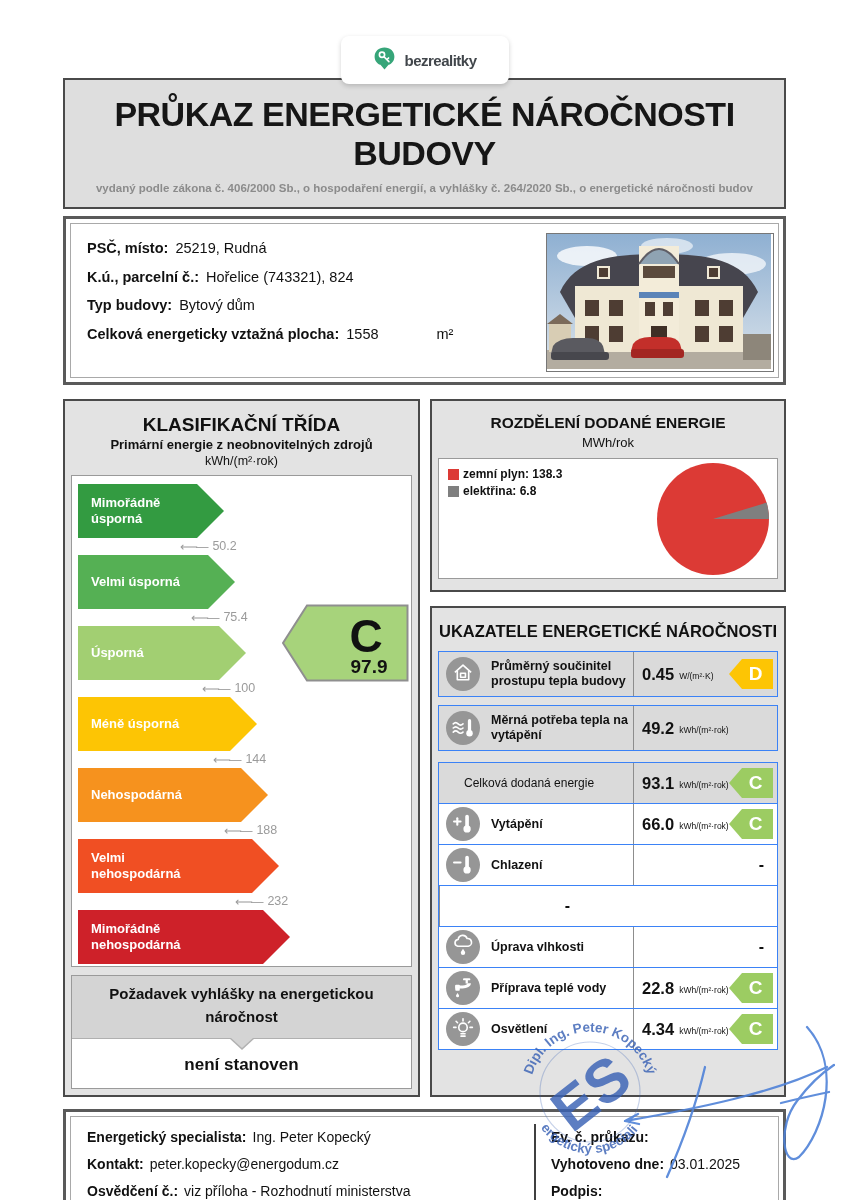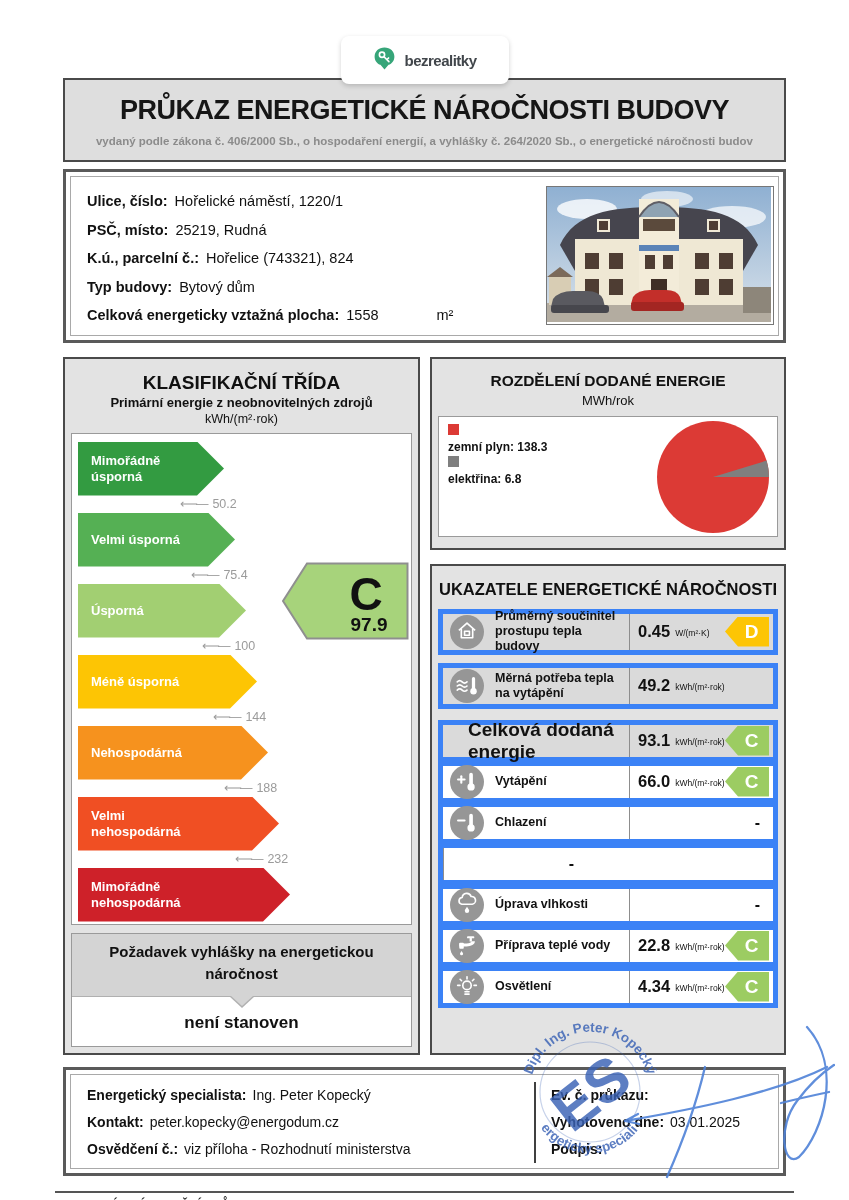--- a/index.html
+++ b/index.html
@@ -7,21 +7,21 @@
   .page{position:relative;width:849px;height:1200px;overflow:hidden;}
   .content{padding:0 63px;}
 
   
   .logo-box{position:relative;z-index:2;width:168px;height:48px;margin:36px auto 0;background:#fff;border-radius:8px;
     box-shadow:0 2px 5px rgba(0,0,0,.18);display:flex;align-items:center;justify-content:center;gap:7px;}
   .logo-word{font-size:15px;font-weight:bold;color:#41464b;letter-spacing:-.5px;}
 
   
   .title-band{position:relative;z-index:1;margin-top:-6px;border:2px solid #4a4a4a;background:#dedede;text-align:center;padding:15px 10px 13px;}
-  .title-band h1{margin:0;font-size:27px;letter-spacing:-.5px;color:#161616;}
+  .title-band h1{margin:0;font-size:34px;letter-spacing:-.5px;color:#161616;}
   .title-band .sub{margin-top:9px;font-size:11.5px;font-weight:bold;color:#8b8b8b;}
 
   
   .dbl-border{border:3px solid #5a5a5a;box-shadow:inset 0 0 0 4px #fff, inset 0 0 0 5px #a9a9a9;background:#fff;}
   .info-box{margin-top:7px;display:flex;padding:13px 9px 10px 21px;}
   .info-fields{flex:1;padding-top:2px;}
   .info-row{line-height:28.5px;font-size:14.5px;white-space:nowrap;}
   .info-row b{margin-right:7px;}
   .info-unit{margin-left:58px;}
   .photo-frame{width:226px;height:137px;border:1px solid #777;flex:none;margin-top:1px;}
@@ -63,38 +63,38 @@
     border-left:13px solid transparent;border-right:13px solid transparent;border-top:12px solid #b0b0b0;}
   .req-head::after{content:"";position:absolute;left:50%;bottom:-10px;margin-left:-11px;
     border-left:11px solid transparent;border-right:11px solid transparent;border-top:10px solid #d4d4d4;}
   .req-val{text-align:center;font-size:17px;font-weight:bold;padding:16px 0 13px;}
 
   
   .pie-panel{height:193px;}
   .pie-title{font-size:15.5px;font-weight:bold;text-align:center;margin-top:7px;}
   .pie-unit{font-size:13px;text-align:center;margin:3px 0 8px;}
   .pie-inner{background:#fff;border:1px solid #9a9a9a;height:121px;position:relative;padding:7px 9px;box-sizing:border-box;}
-  .legend-item{display:flex;gap:4px;font-size:12px;font-weight:bold;line-height:17px;flex-direction:column;}
+  .legend-item{display:flex;align-items:center;gap:4px;font-size:12px;font-weight:bold;line-height:17px;}
   .swatch{width:11px;height:11px;flex:none;}
   .pie-svg{position:absolute;right:5px;top:1px;}
 
   
   .ind-panel{flex:1;margin-top:14px;}
   .ind-title{font-size:16.5px;font-weight:bold;text-align:center;margin:8px 0 10px;}
-  .ind-row{display:flex;border:5px solid #3b82f6;background:#fff;height:42px;box-sizing:border-box;}
+  .ind-row{display:flex;border:1px solid #3b82f6;background:#fff;height:42px;box-sizing:border-box;}
   .ind-row.tall{height:46px;}
   .ind-row.gray{background:#dadada;}
   .gap8{margin-bottom:8px;}  .gap12{margin-bottom:12px;}
   .ind-block .ind-row{margin-top:-1px;}
   .ind-left{flex:1;display:flex;align-items:center;gap:11px;padding-left:7px;min-width:0;}
   .ind-right{width:143px;flex:none;border-left:1px solid #8d8d8d;display:flex;align-items:center;position:relative;}
   .ind-icon{width:34px;height:34px;border-radius:50%;background:#969696;display:flex;align-items:center;justify-content:center;flex:none;}
   .ind-icon svg{width:26px;height:26px;display:block;}
   .ind-label{font-weight:bold;font-size:12.5px;line-height:1.18;}
-  .total-label{font-size:19px;font-weight:bold;padding-left:18px;}
+  .total-label{font-size:12px;font-weight:normal;padding-left:18px;}
   .ind-value{font-size:16.5px;font-weight:bold;margin-left:8px;}
   .ind-unit{font-size:8.5px;margin-left:5px;margin-top:3px;}
   .badge{position:absolute;right:4px;top:50%;transform:translateY(-50%);width:44px;height:30px;
     clip-path:polygon(13px 0,100% 0,100% 100%,13px 100%,0 50%);display:flex;align-items:center;justify-content:center;
     padding-left:9px;box-sizing:border-box;color:#fff;font-weight:bold;font-size:19px;}
   .badge-D{background:#fdc504;}
   .badge-C{background:#9ccc62;}
   .dash-value{margin-left:auto;padding-right:13px;font-size:16px;font-weight:bold;}
 
   
@@ -129,21 +129,20 @@
       <span class="logo-word">bezrealitky</span>
     </div>
 
     <div class="title-band">
       <h1>PRŮKAZ ENERGETICKÉ NÁROČNOSTI BUDOVY</h1>
       <div class="sub">vydaný podle zákona č. 406/2000 Sb., o hospodaření energií, a vyhlášky č. 264/2020 Sb., o energetické náročnosti budov</div>
     </div>
 
     <div class="info-box dbl-border">
       <div class="info-fields">
-        <div class="info-row"><b>Ulice, číslo:</b><span>Hořelické náměstí, 1220/1</span></div>
         <div class="info-row"><b>PSČ, místo:</b><span>25219, Rudná</span></div>
         <div class="info-row"><b>K.ú., parcelní č.:</b><span>Hořelice (743321), 824</span></div>
         <div class="info-row"><b>Typ budovy:</b><span>Bytový dům</span></div>
         <div class="info-row"><b>Celková energeticky vztažná plocha:</b><span>1558</span><span class="info-unit">m²</span></div>
       </div>
       <div class="photo-frame">
         <svg viewBox="0 0 224 135" width="224" height="135">
           <defs>
             <linearGradient id="sky" x1="0" y1="0" x2="0" y2="1">
               <stop offset="0" stop-color="#8fb0d2"></stop>

